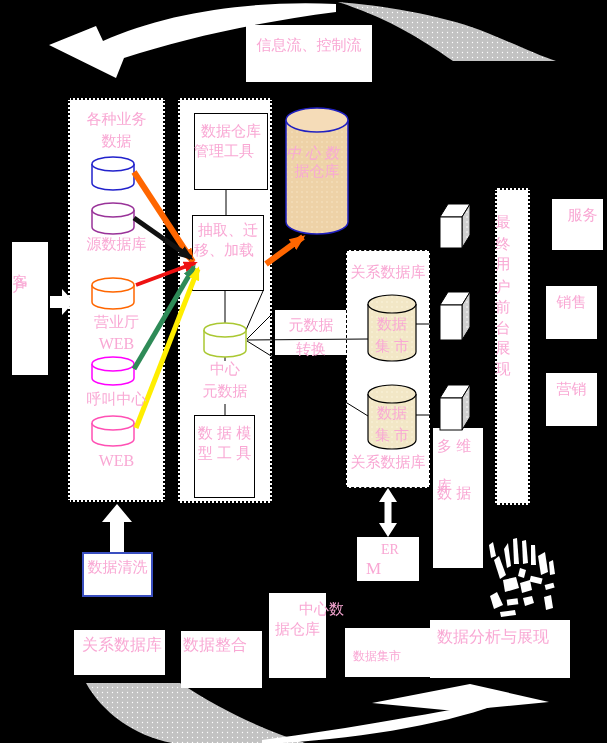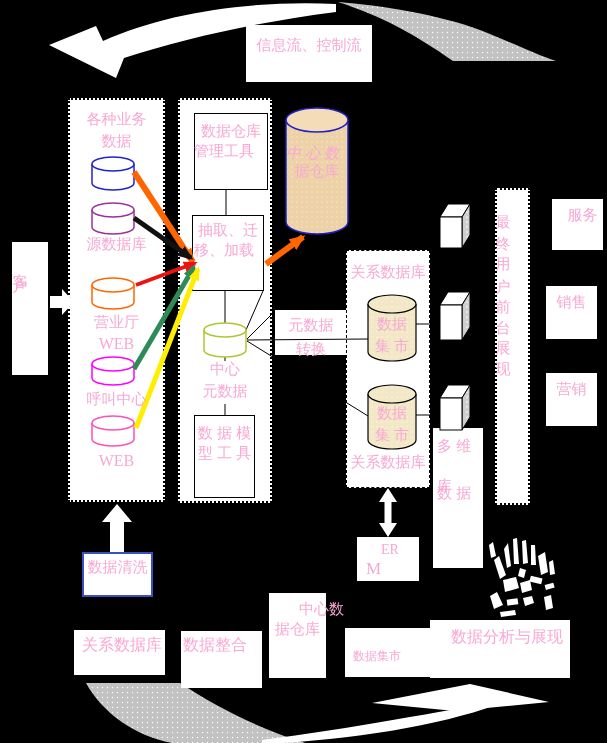--- a/index.html
+++ b/index.html
@@ -230,14 +230,14 @@
   <div class="lbl c z3" style="left:546px;top:380px;width:51px;">营销</div>
 
   <div class="lbl c z3" style="left:82px;top:558px;width:71px;">数据清洗</div>
   <div class="lbl z3" style="left:82px;top:636px;font-size:16px;">关系数据库</div>
   <div class="lbl z3" style="left:183px;top:636px;font-size:16px;">数据整合</div>
   <div class="lbl c z3" style="left:269px;top:600px;width:57px;margin-left:24px;">中心数</div>
   <div class="lbl c z3" style="left:269px;top:620px;width:57px;">据仓库</div>
   <div class="lbl z3 serif" style="left:381px;top:541px;font-size:14px;">ER</div>
   <div class="lbl z3 serif" style="left:366px;top:560px;font-size:17px;">M</div>
   <div class="lbl z3" style="left:353px;top:648px;font-size:12px;">数据集市</div>
-  <div class="lbl z3" style="left:451px;top:628px;font-size:16px;text-align:right;">数据分析与展现</div>
+  <div class="lbl z3" style="left:437px;top:628px;font-size:16px;text-align:right;">数据分析与展现</div>
 </div>
 
 </body></html>

